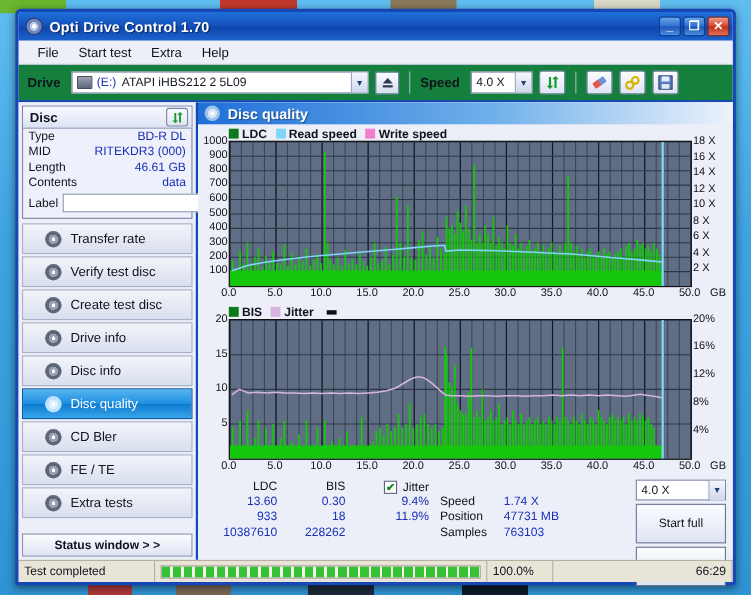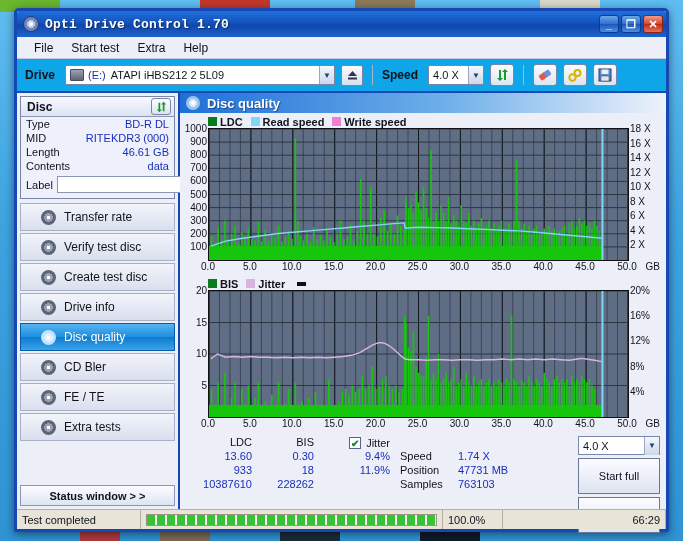--- a/index.html
+++ b/index.html
@@ -42,36 +42,36 @@
     display:flex; align-items:center; padding:0 3px 0 6px;
     border-radius:2px 2px 0 0;
   }
   #titlebar .appicon {
     width:16px; height:16px; border-radius:50%;
     background: radial-gradient(circle at 50% 50%, #fff 0 18%, #b9c8e8 19% 40%, #6f86c0 41% 78%, #42568f 79% 100%);
     border:1px solid #2b3f70; margin-right:6px; position:relative;
   }
   #titlebar .appicon::after{content:"";position:absolute;left:5px;top:5px;width:4px;height:4px;border-radius:50%;background:#fff;}
   #title-text { color:#fff; font-weight:bold; font-size:13px; letter-spacing:.2px;
-    text-shadow:1px 1px 1px rgba(0,0,0,.45); flex:1;font-family:Liberation Mono, monospace; }
+    text-shadow:1px 1px 1px rgba(0,0,0,.45); flex:1; }
   .winbtns { display:flex; gap:2px; }
   .winbtn { width:20px; height:18px; border-radius:3px; border:1px solid #0b3c94;
     display:flex;align-items:center;justify-content:center;
     font-size:11px; color:#fff; font-weight:bold;
     background:linear-gradient(to bottom,#6aa6e8,#2f6fcf 50%,#1d56b5 51%,#4d8ddd);
   }
   .winbtn.close { background:linear-gradient(to bottom,#f09b8a,#d4452a 50%,#b92d17 51%,#e8705a);
     border-color:#8c2412; }
   .winbtn span{ line-height:1; }
 
   #menubar { height:22px; flex:0 0 22px; background:#eceef8;
     border-bottom:1px solid #c4c9e0; display:flex; align-items:center; padding-left:8px; }
   .menuitem { padding:2px 9px; color:#10131c; font-size:12px; }
 
-  #toolbar { height:34px; flex:0 0 34px; background:#0ea5e9;
+  #toolbar { height:34px; flex:0 0 34px; background:#15803d;
     border-bottom:2px solid #1747b5; display:flex; align-items:center; padding:0 8px; gap:6px; }
   #toolbar .lbl { font-weight:bold; font-size:12px; color:#10131c; margin-right:4px; }
   .combo { height:20px; border:1px solid #7a86a8; background:#fff; display:flex;
     align-items:center; font-size:11px; padding-left:4px; color:#101820; }
   .combo .arrow { width:15px; height:18px; margin-left:auto; background:linear-gradient(to bottom,#f4f7fd,#cdd7ea);
     border-left:1px solid #9aa6c4; display:flex;align-items:center;justify-content:center;
     color:#22407a; font-size:8px; }
   #drive-combo { width:270px; }
   #drive-combo .dicon { width:14px;height:12px;margin-right:4px;
     background:linear-gradient(to bottom,#9aa3b4,#5d6678); border:1px solid #454d5e; border-radius:1px;}
@@ -308,20 +308,24 @@
         <span class="navicon"></span>
         <span>Verify test disc</span>
       </div>
       <div class="navbtn">
         <span class="navicon"></span>
         <span>Create test disc</span>
       </div>
       <div class="navbtn">
         <span class="navicon"></span>
         <span>Drive info</span>
+      </div>
+      <div class="navbtn">
+        <span class="navicon"></span>
+        <span>Disc info</span>
       </div>
       <div class="navbtn active">
         <span class="navicon"></span>
         <span>Disc quality</span>
       </div>
       <div class="navbtn">
         <span class="navicon"></span>
         <span>CD Bler</span>
       </div>
       <div class="navbtn">

